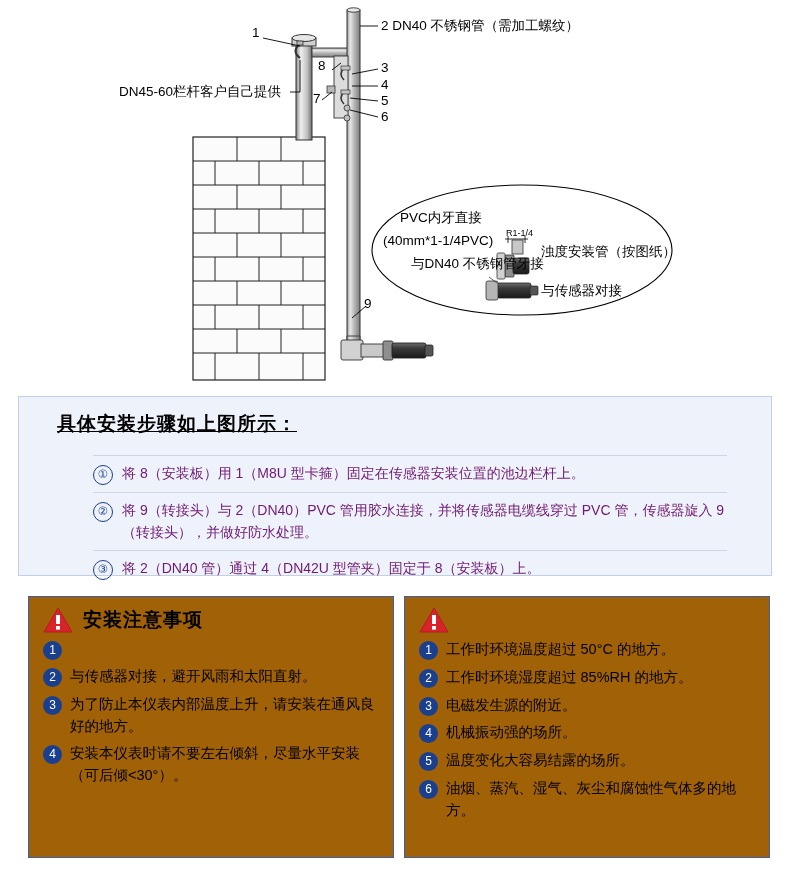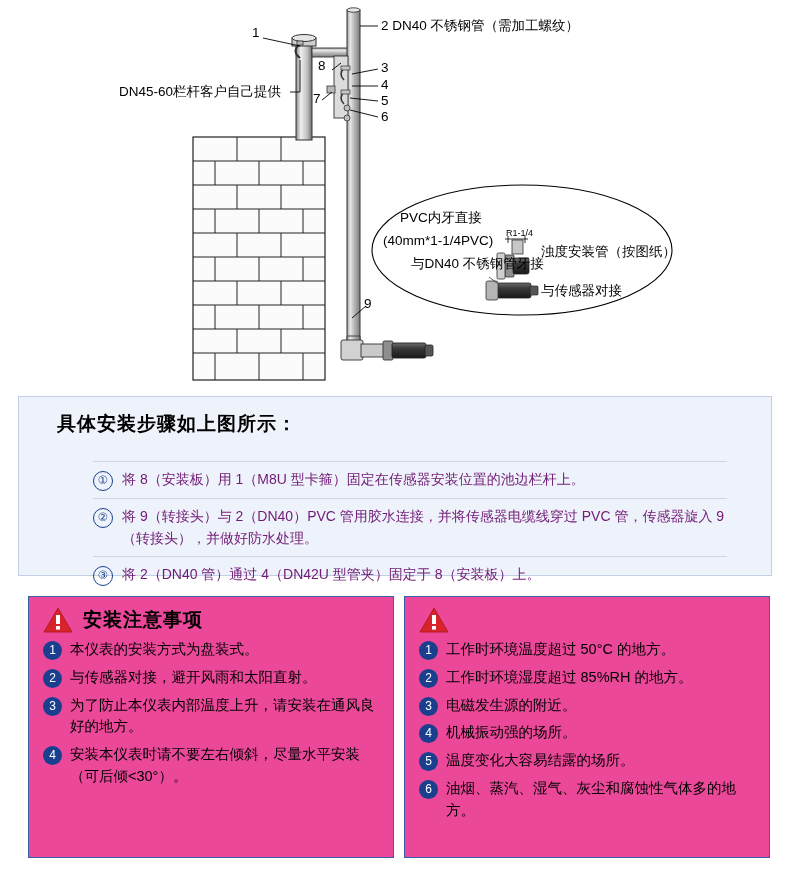--- a/index.html
+++ b/index.html
@@ -45,22 +45,23 @@
     width: 754px;
     height: 180px;
     background: #eef2fa;
     border: 1px solid #c3cfe6;
     box-sizing: border-box;
   }
   .steps-title {
     font-size: 19px;
     font-weight: bold;
     color: #000;
-    margin: 14px 0 24px 38px;
+    margin: 14px 0 18px 38px;
     letter-spacing: 1px;
+    text-decoration: underline;
   }
   .step-row {
     display: flex;
     align-items: flex-start;
     margin: 0 44px 0 74px;
     padding: 7px 0 7px 0;
     border-top: 1px solid #ccd6e8;
   }
   .step-row:first-of-type { border-top: none; }
   .circle-num {
@@ -82,21 +83,21 @@
     line-height: 1.55;
     color: #701a75;
   }
 
   
   .panel {
     position: absolute;
     top: 596px;
     width: 366px;
     height: 262px;
-    background: #ec4899;
+    background: #a16207;
     border: 1px solid #3b5fa8;
     box-sizing: border-box;
   }
   .panel-left { left: 28px; }
   .panel-right { left: 404px; }
 
   .panel-head {
     display: flex;
     align-items: center;
     padding: 10px 0 6px 14px;
@@ -351,21 +352,20 @@
         <path d="M15 1 L29 25 L1 25 Z" fill="#d8232a" stroke="#b01c22" stroke-width="1"></path>
         <rect x="13" y="8" width="4" height="9" fill="#fff"></rect>
         <rect x="13" y="19" width="4" height="3.6" fill="#fff"></rect>
       </svg>
     </span>
     <span class="panel-title">安装注意事项</span>
   </div>
   <div class="panel-list">
     <div class="pl-row">
       <div class="pl-num">1</div>
-      <div class="pl-text">本仪表的安装方式为盘装式。</div>
     </div>
     <div class="pl-row">
       <div class="pl-num">2</div>
       <div class="pl-text">与传感器对接，避开风雨和太阳直射。</div>
     </div>
     <div class="pl-row">
       <div class="pl-num">3</div>
       <div class="pl-text">为了防止本仪表内部温度上升，请安装在通风良好的地方。</div>
     </div>
     <div class="pl-row">

